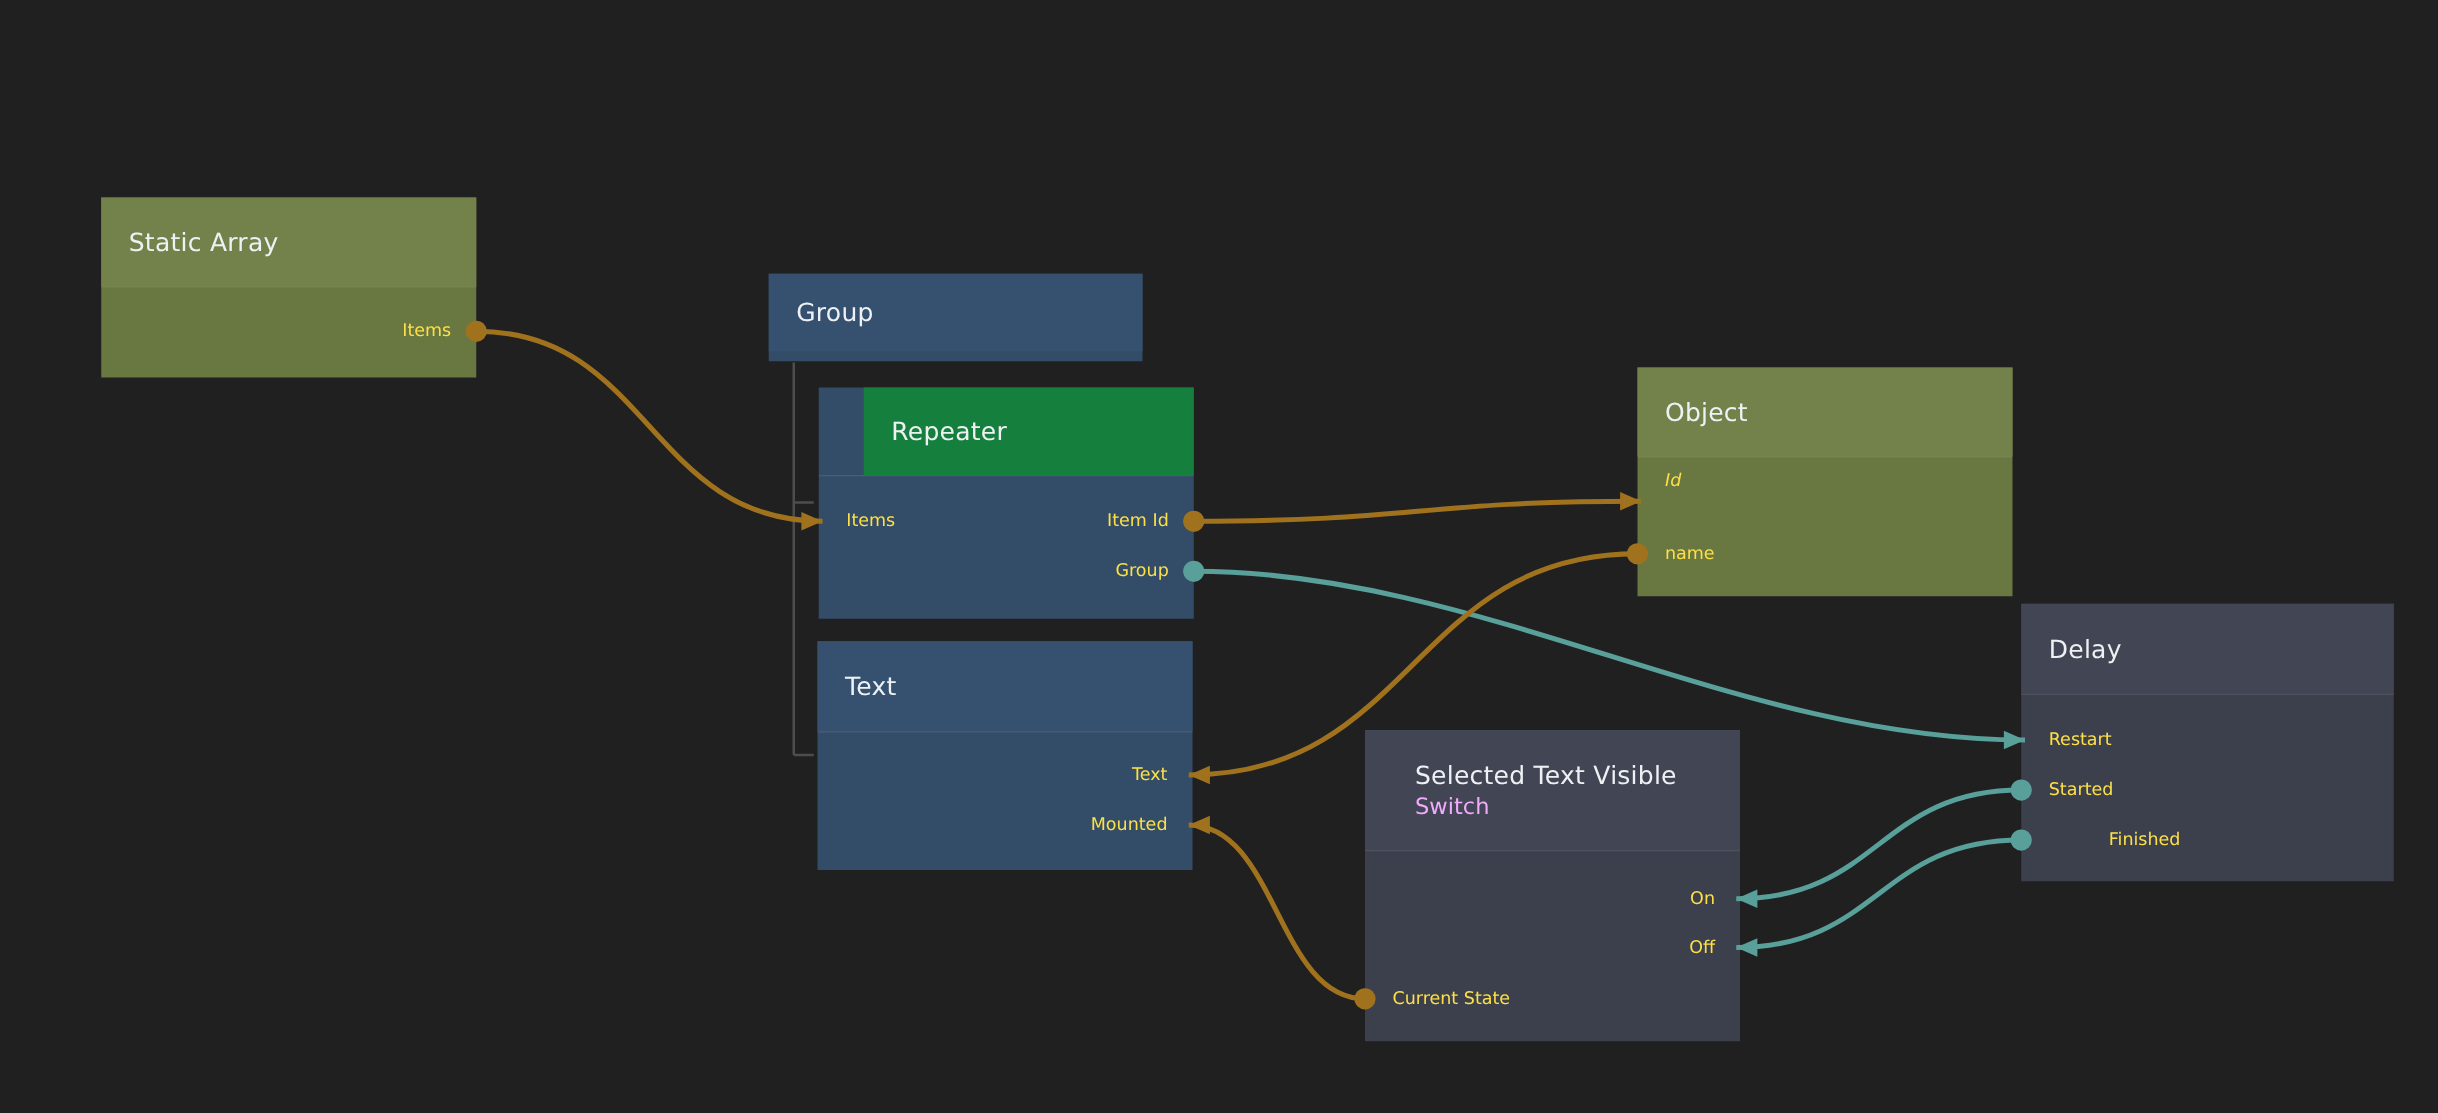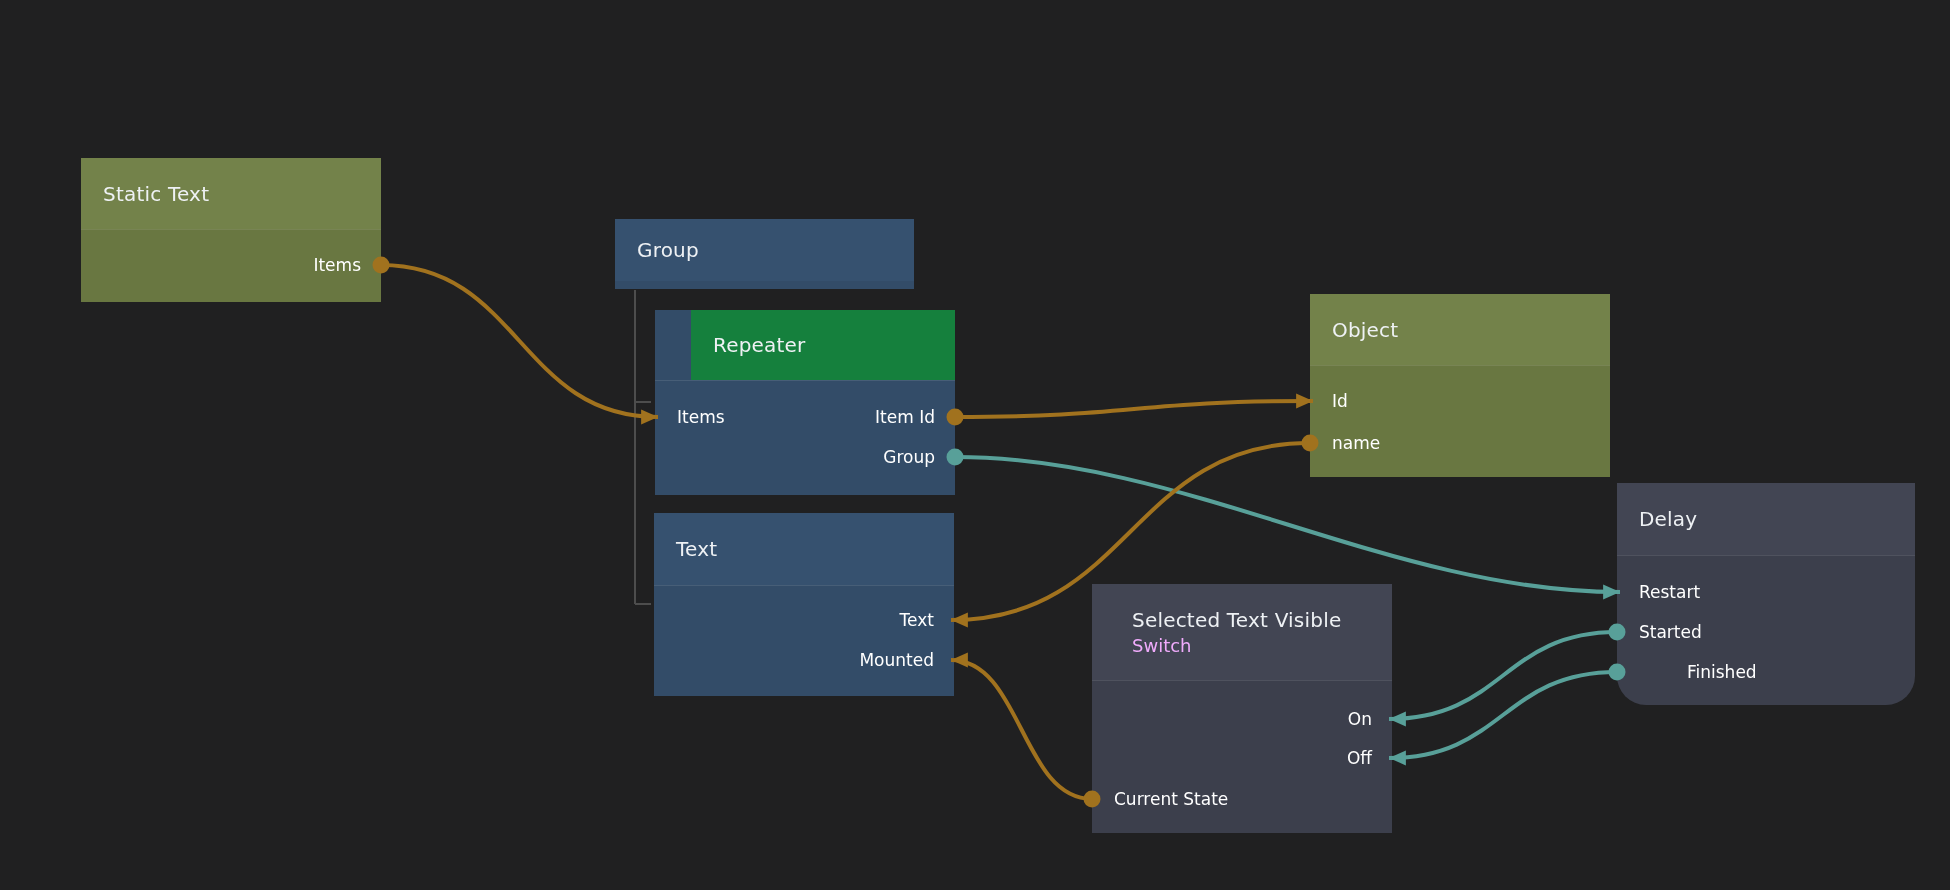--- a/index.html
+++ b/index.html
@@ -34,35 +34,35 @@
     color:#f0abfc;
     font-size:18px;
     margin-top:3px;
     white-space:nowrap;
   }
   .node-body-divider{position:absolute;left:0;right:0;height:1px;background:rgba(255,255,255,.10);}
   .port{
     position:absolute;
     height:26px;
     line-height:26px;
-    font-size:17px;
-    color:#ffffff;
+    font-size:14px;
+    color:#fde047;
     white-space:nowrap;
   }
   .port.left{left:22px;}
   .port.right{right:20px;text-align:right;}
 </style>
 </head>
 <body>
 
 <div class="canvas">
   <div id="nodes-layer">
       <div class="node" style="left: 81px; top: 158px; width: 300px; height: 144px; background: rgb(105, 119, 65);">
         <div class="node-header" style="height: 71px; background: rgb(115, 130, 74);">
-          <div class="node-title">Static Text</div>
+          <div class="node-title">Static Array</div>
         </div>
         <div class="node-body-divider" style="top: 71px;"></div>
         <div class="port right" style="top: 94px;"><span>Items</span></div>
       </div>
       <div class="node" style="left: 615px; top: 219px; width: 299px; height: 70px; background: rgb(51, 76, 104);">
         <div class="node-header" style="height: 62px; background: rgb(54, 81, 111);">
           <div class="node-title">Group</div>
         </div>
       </div>
       <div class="node" style="left: 655px; top: 310px; width: 300px; height: 185px; background: rgb(51, 76, 104);">
@@ -80,34 +80,34 @@
         </div>
         <div class="node-body-divider" style="top: 72px;"></div>
         <div class="port right" style="top: 94px;"><span>Text</span></div>
         <div class="port right" style="top: 134px;"><span>Mounted</span></div>
       </div>
       <div class="node" style="left: 1310px; top: 294px; width: 300px; height: 183px; background: rgb(105, 119, 65);">
         <div class="node-header" style="height: 71px; background: rgb(115, 130, 74);">
           <div class="node-title">Object</div>
         </div>
         <div class="node-body-divider" style="top: 71px;"></div>
-        <div class="port left" style="top: 94px;"><span>Id</span></div>
+        <div class="port left" style="top: 78px; font-style: italic;"><span>Id</span></div>
         <div class="port left" style="top: 136px;"><span>name</span></div>
       </div>
       <div class="node" style="left: 1092px; top: 584px; width: 300px; height: 249px; background: rgb(60, 63, 76);">
         <div class="node-header" style="height: 96px; background: rgb(66, 69, 83); padding-left: 40px;">
           <div class="node-title">Selected Text Visible</div>
           <div class="node-subtitle">Switch</div>
         </div>
         <div class="node-body-divider" style="top: 96px;"></div>
         <div class="port right" style="top: 122px;"><span>On</span></div>
         <div class="port right" style="top: 161px;"><span>Off</span></div>
         <div class="port left" style="top: 202px;"><span>Current State</span></div>
       </div>
-      <div class="node" style="left: 1617px; top: 483px; width: 298px; height: 222px; background: rgb(60, 63, 76); border-radius: 29px;">
+      <div class="node" style="left: 1617px; top: 483px; width: 298px; height: 222px; background: rgb(60, 63, 76);">
         <div class="node-header" style="height: 72px; background: rgb(66, 69, 83);">
           <div class="node-title">Delay</div>
         </div>
         <div class="node-body-divider" style="top: 72px;"></div>
         <div class="port left" style="top: 96px;"><span>Restart</span></div>
         <div class="port left" style="top: 136px;"><span>Started</span></div>
         <div class="port left" style="top: 176px; margin-left: 48px;"><span>Finished</span></div>
       </div>
     </div>
   <svg id="wire-layer" xmlns="http://www.w3.org/2000/svg">

